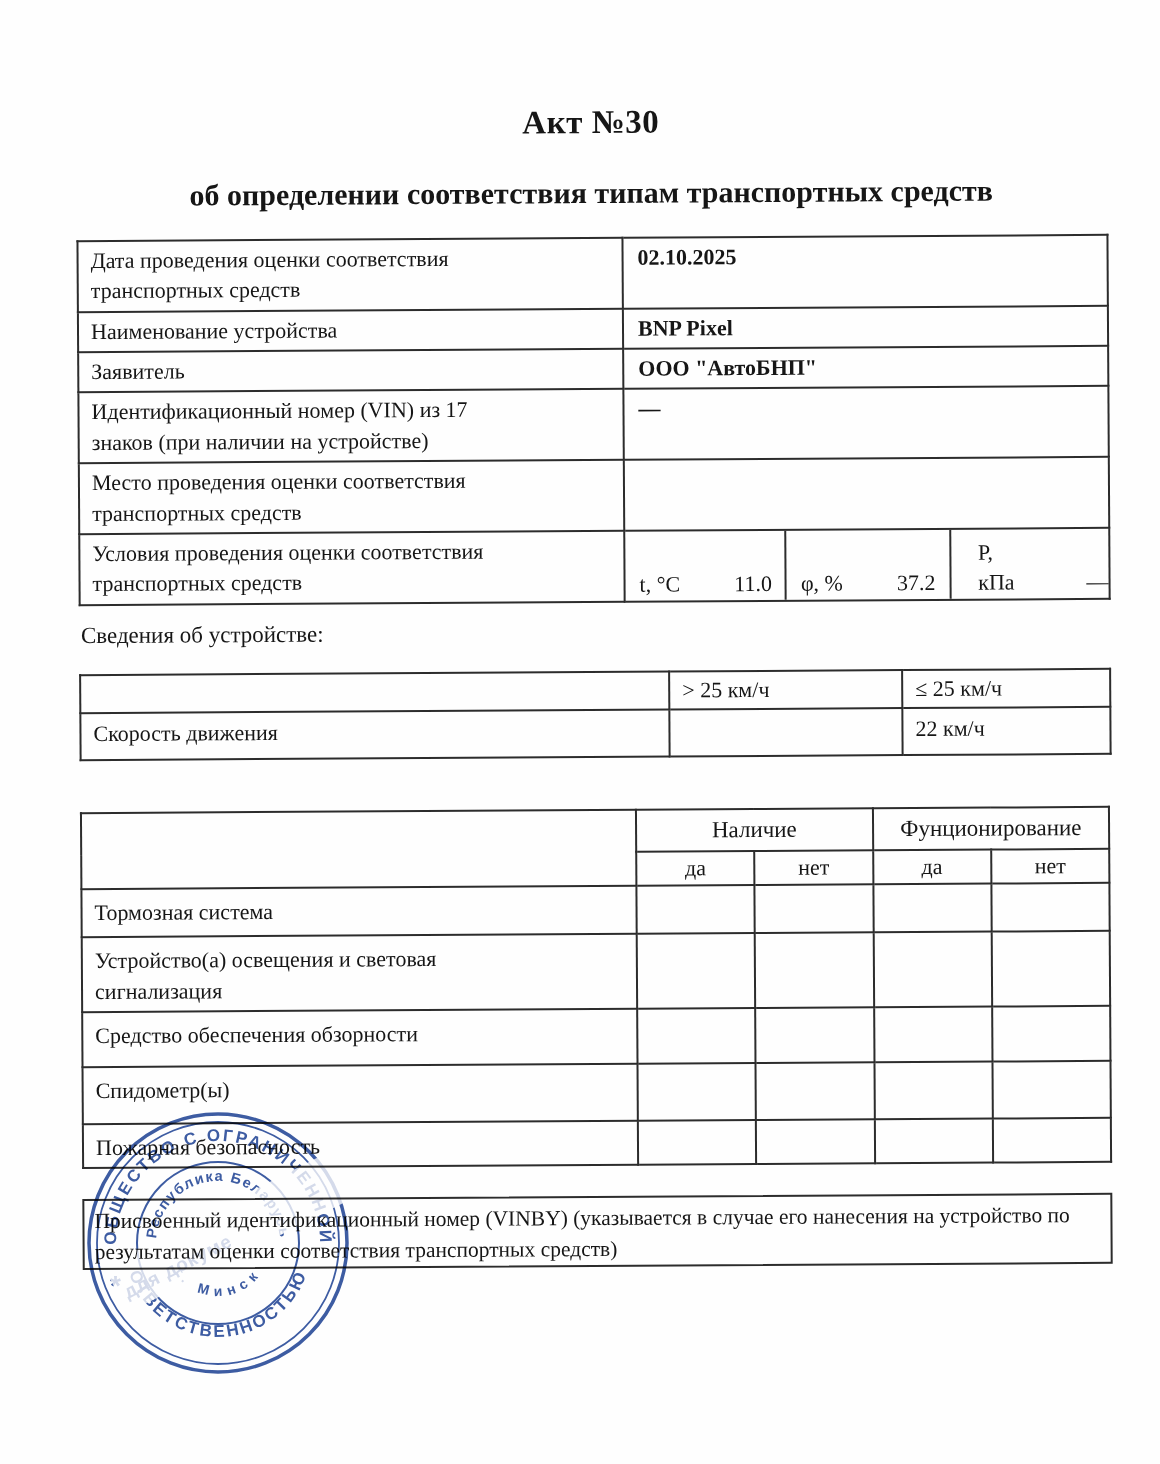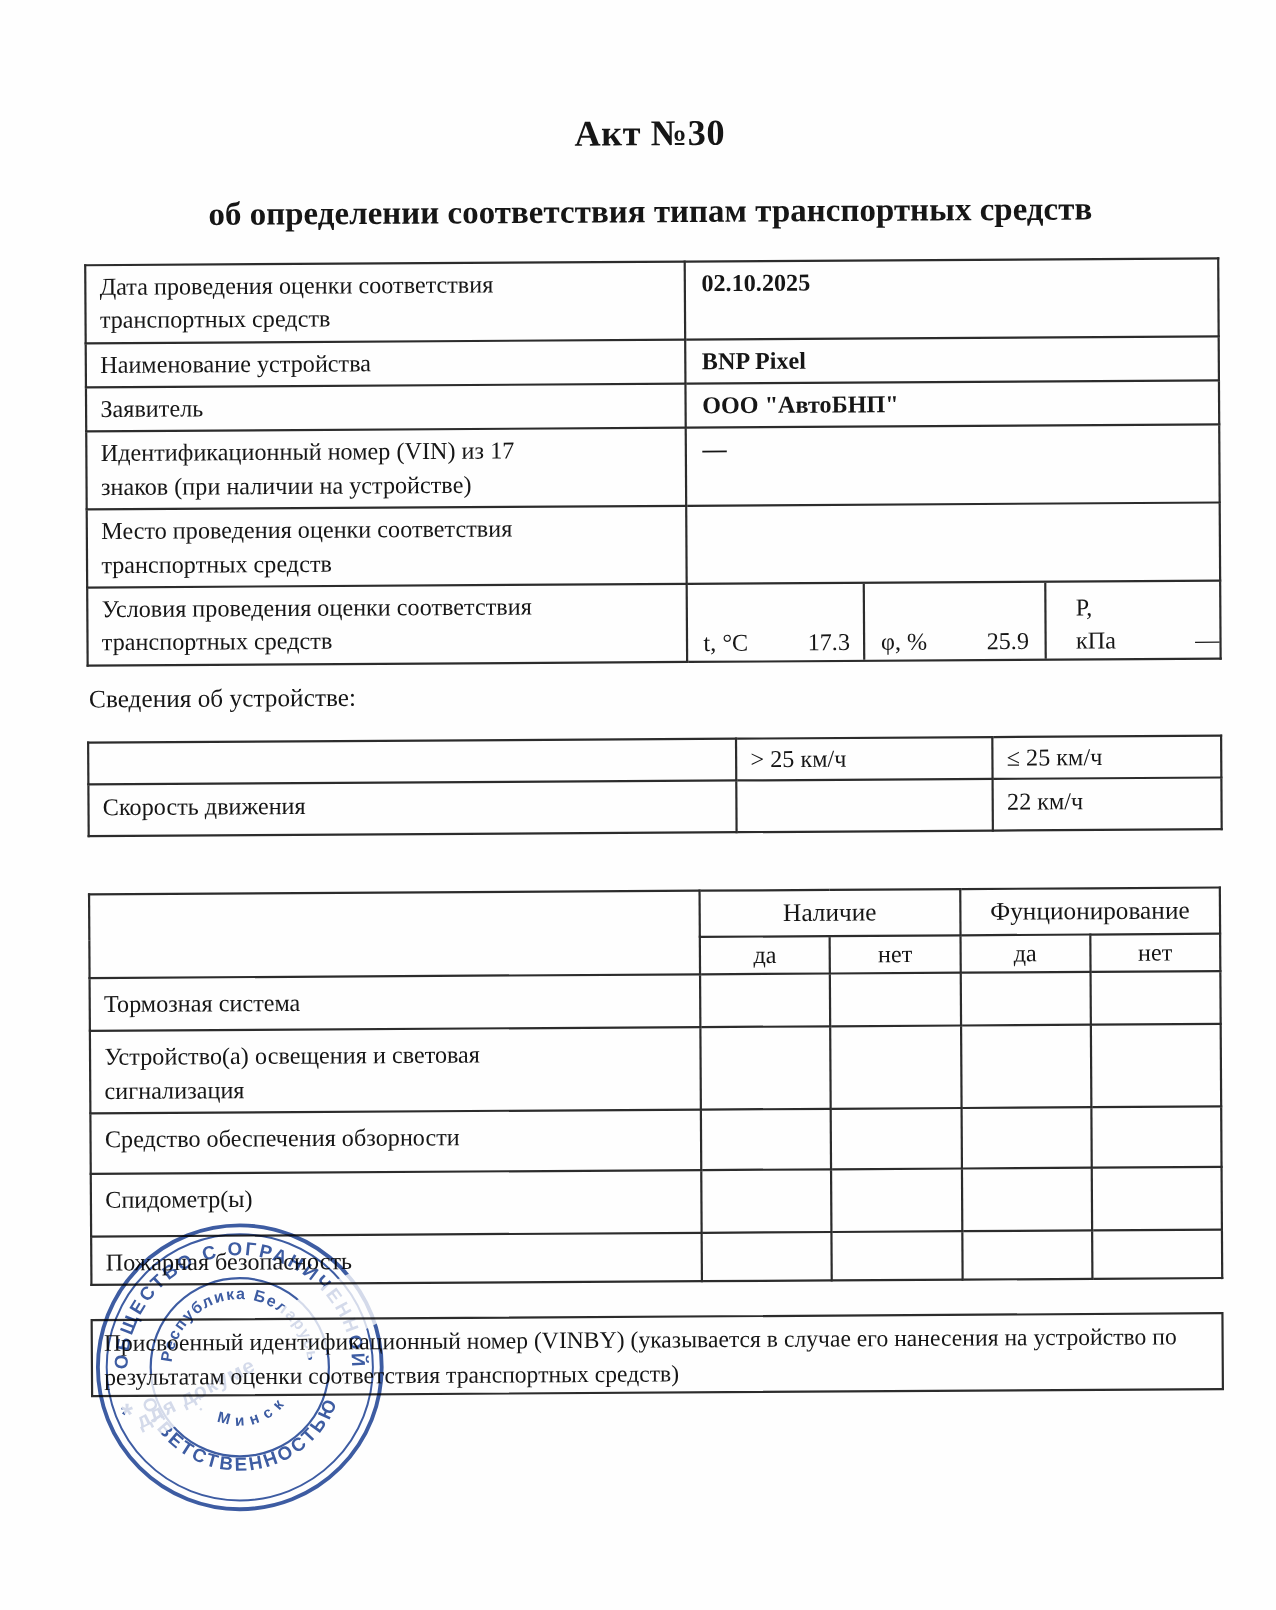--- a/index.html
+++ b/index.html
@@ -111,25 +111,25 @@
 транспортных средств</td>
         <td class="val r5"></td>
       </tr>
       <tr>
         <td class="lbl pre r6">Условия проведения оценки соответствия
 транспортных средств</td>
         <td class="val r6 cond-cell">
           <div class="cond-wrap">
             <div class="cond-box b1">
               <span>t, °C</span>
-              <span>17.3</span>
+              <span>11.0</span>
             </div>
             <div class="cond-box b2">
               <span>φ, %</span>
-              <span>25.9</span>
+              <span>37.2</span>
             </div>
             <div class="cond-box b3">
               <span>Р, кПа</span>
               <span>—</span>
             </div>
           </div>
         </td>
       </tr>
     </tbody>
       </table>

